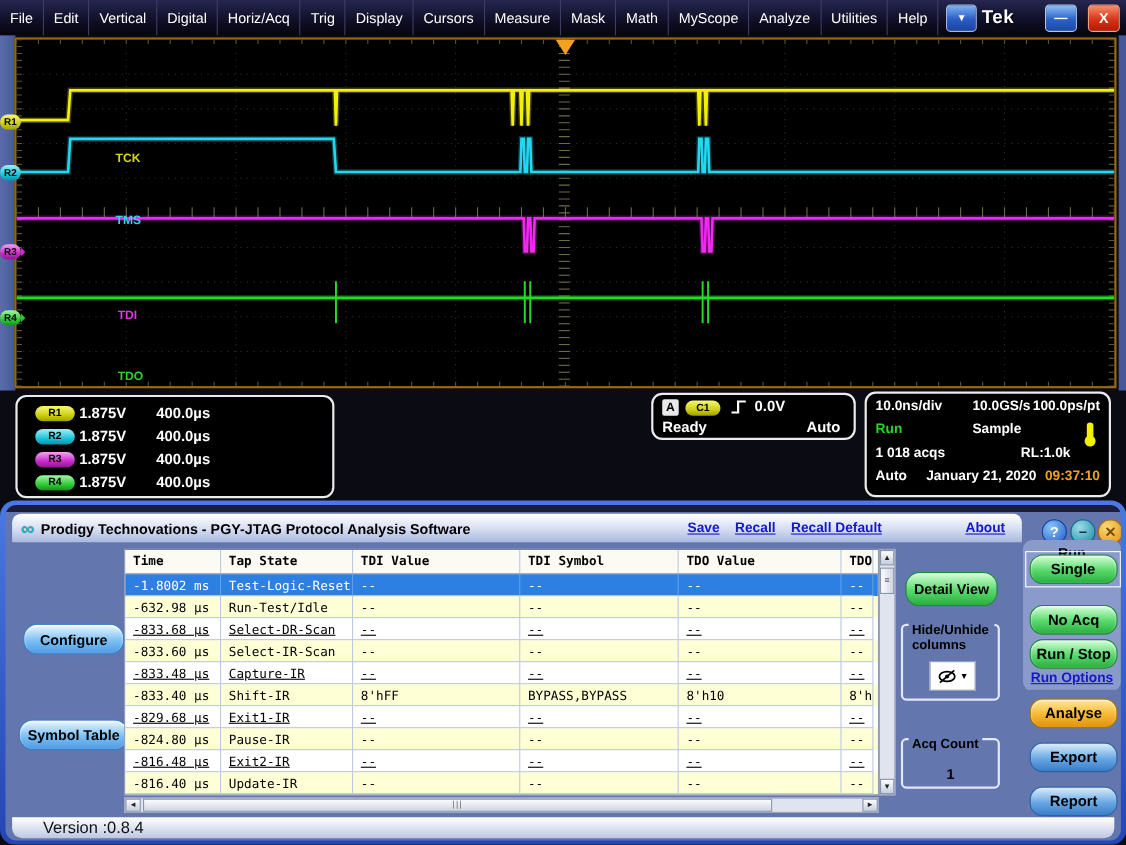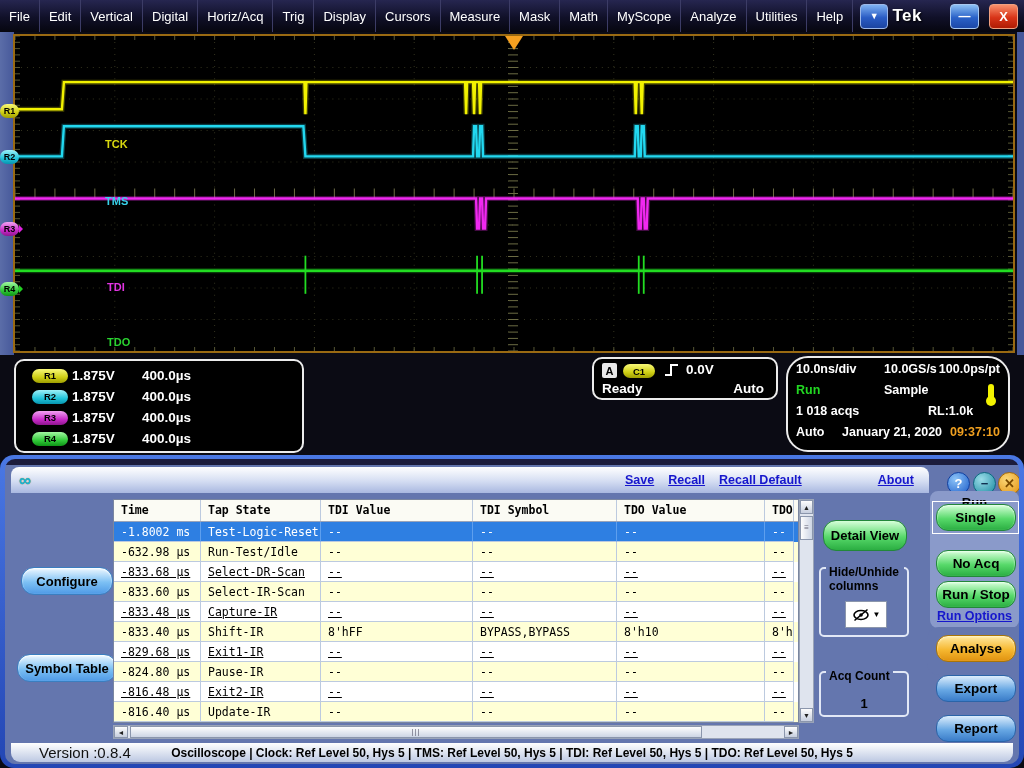--- a/index.html
+++ b/index.html
@@ -58,21 +58,21 @@
   .box-trig{left:592px;top:325px;width:186px;height:43px;}
   .trig-a{position:absolute;left:8px;top:4px;width:15px;height:15px;background:#e8e8e8;color:#000;
     font-size:11px;font-weight:bold;display:flex;align-items:center;justify-content:center;border-radius:2px;}
   .trig-c1{position:absolute;left:29px;top:5px;width:32px;height:14px;border-radius:8px;
     background:linear-gradient(180deg,#f8f878,#cfcf14 60%,#9e9e02);
     color:#000;font-size:9.5px;font-weight:bold;display:flex;align-items:center;justify-content:center;}
   .trig-slope{position:absolute;left:70px;top:3px;}
   .trig-level{position:absolute;left:92px;top:3px;color:#fff;font-weight:bold;font-size:13.5px;}
   .trig-status{position:absolute;left:8px;bottom:2px;color:#fff;font-weight:bold;font-size:13.5px;}
   .trig-mode{position:absolute;right:12px;bottom:2px;color:#fff;font-weight:bold;font-size:13.5px;}
-  .box-acq{left:786px;top:324px;width:224px;height:96px;border-radius:22px;}
+  .box-acq{left:786px;top:324px;width:224px;height:96px;}
   .acq-line{position:absolute;left:0;width:100%;height:22px;color:#fff;font-weight:bold;font-size:12.5px;}
   .acq-line span{position:absolute;white-space:nowrap;}
   .a-tb{left:8px;} .a-sr{left:96px;} .a-res{right:8px;}
   .a-run{left:8px;color:#22d822;} .a-sample{left:96px;} 
   .a-acqs{left:8px;} .a-rl{left:140px;}
   .a-auto{left:8px;} .a-date{left:54px;} .a-clock{right:8px;color:#f0a020;}
   .therm{position:absolute;right:14px;top:1px;width:6px;height:14px;background:#f2f200;border-radius:3px 3px 0 0;}
   .therm:after{content:"";position:absolute;left:-2px;top:12px;width:10px;height:10px;border-radius:50%;background:#f2f200;}
 
   
@@ -616,20 +616,21 @@
       <span class="a-clock">09:37:10</span>
     </div>
   </div>
 </div>
 
 <div class="jtag">
   <div class="jtag-inner">
 
     <div class="titlebar">
       <span class="app-icon">∞</span>
+      <span class="app-title">Prodigy Technovations - PGY-JTAG Protocol Analysis Software</span>
       <span class="tb-links">
         <a class="tb-link">Save</a>
         <a class="tb-link">Recall</a>
         <a class="tb-link">Recall Default</a>
         <a class="tb-link lk-about">About</a>
       </span>
     </div>
     <div class="circ-btn cb-help">?</div>
     <div class="circ-btn cb-min">−</div>
     <div class="circ-btn cb-close">✕</div>
@@ -766,16 +767,15 @@
     <div class="rbtn green btn-noacq">No Acq</div>
     <div class="rbtn green btn-runstop">Run / Stop</div>
     <a class="run-opt">Run Options</a>
     <div class="analyse-tab"></div>
     <div class="rbtn btn-analyse">Analyse</div>
     <div class="rbtn blue btn-export">Export</div>
     <div class="rbtn blue btn-report">Report</div>
 
     <div class="statusbar">
       <span class="version">Version :0.8.4</span>
-      <span class="sig-info">Oscilloscope  | Clock: Ref Level 50, Hys 5 | TMS: Ref Level 50, Hys 5 | TDI: Ref Level 50, Hys 5 | TDO: Ref Level 50, Hys 5</span>
     </div>
   </div>
 </div>
 
 </body></html>

